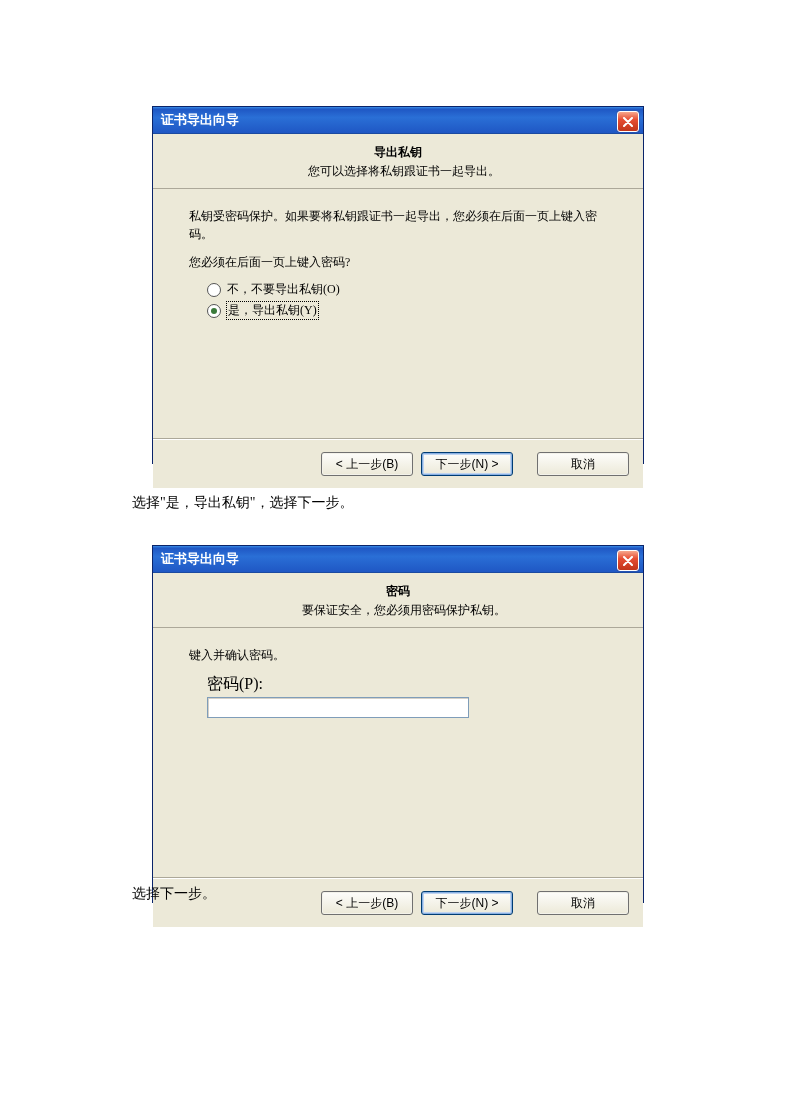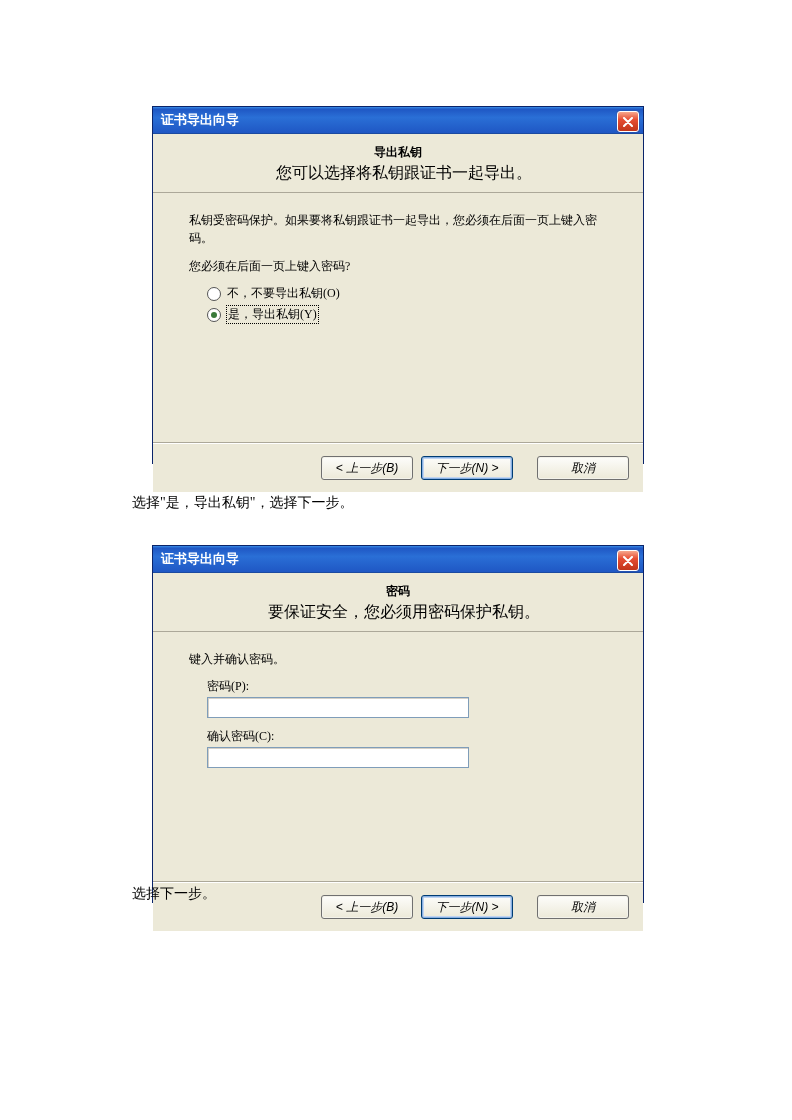--- a/index.html
+++ b/index.html
@@ -72,21 +72,21 @@
     border-bottom: 1px solid #aca899;
     text-align: center;
   }
   .header-title {
     font-size: 12px;
     font-weight: bold;
     color: #000;
     font-family: SimSun, serif;
   }
   .header-sub {
-    font-size: 16px;
+    font-size: 12px;
     color: #000;
     margin-left: 12px;
     margin-top: 2px;
     font-family: Liberation Mono, monospace;
   }
   .content-area {
     padding: 18px 24px 10px 36px;
     font-size: 12px;
     color: #000;
     font-family: SimSun, serif;
@@ -145,29 +145,28 @@
     border: 1px solid #707070;
     border-radius: 3px;
     font-size: 12px;
     font-family: SimSun, Tahoma, sans-serif;
     display: flex;
     align-items: center;
     justify-content: center;
     padding: 0 6px;
     box-shadow: 0 0 0 1px #f3f2ea inset;
     color: #000;
-    font-style: italic;
   }
   .btn.default {
     border: 1px solid #003c74;
     box-shadow: 0 0 0 1px #88b0e2 inset, 0 0 0 2px #c0d4f0 inset;
   }
   .gap-right { margin-right: 16px; }
   .field-block { margin-left: 18px; margin-bottom: 10px; }
-  .field-label { font-size: 12px; margin-bottom: 2px; }
+  .field-label { font-size: 16px; margin-bottom: 2px; }
   .text-input {
     width: 260px;
     height: 19px;
     border: 1px solid #7f9db9;
     background: #fff;
     box-shadow: inset 1px 1px 0 #d4d0c8;
   }
 </style>
 </head>
 <body>
@@ -223,24 +222,20 @@
       <div class="header-block">
         <div class="header-title">密码</div>
         <div class="header-sub">要保证安全，您必须用密码保护私钥。</div>
       </div>
       <div class="content-area" style="height:222px;">
         <p>键入并确认密码。</p>
         <div class="field-block">
           <div class="field-label">密码(P):</div>
           <div class="text-input"></div>
         </div>
-        <div class="field-block">
-          <div class="field-label">确认密码(C):</div>
-          <div class="text-input"></div>
-        </div>
       </div>
       <div class="button-row">
         <div class="btn">&lt; 上一步(B)</div>
         <div class="btn default gap-right">下一步(N) &gt;</div>
         <div class="btn">取消</div>
       </div>
     </div>
   </div>
 
   <div class="caption" style="left:132px; top:885px;">选择下一步。</div>

